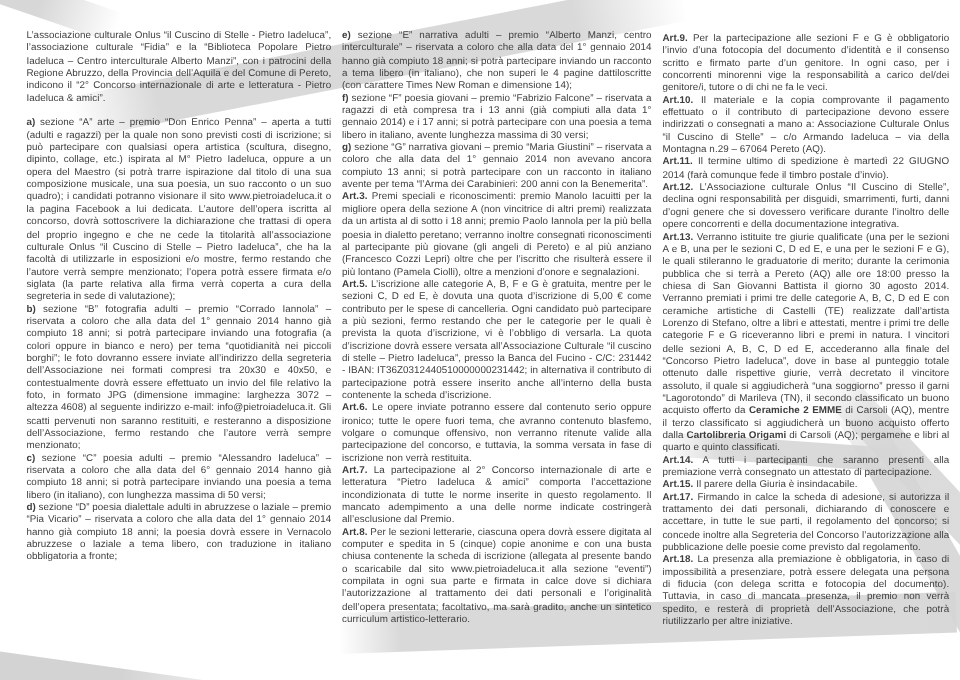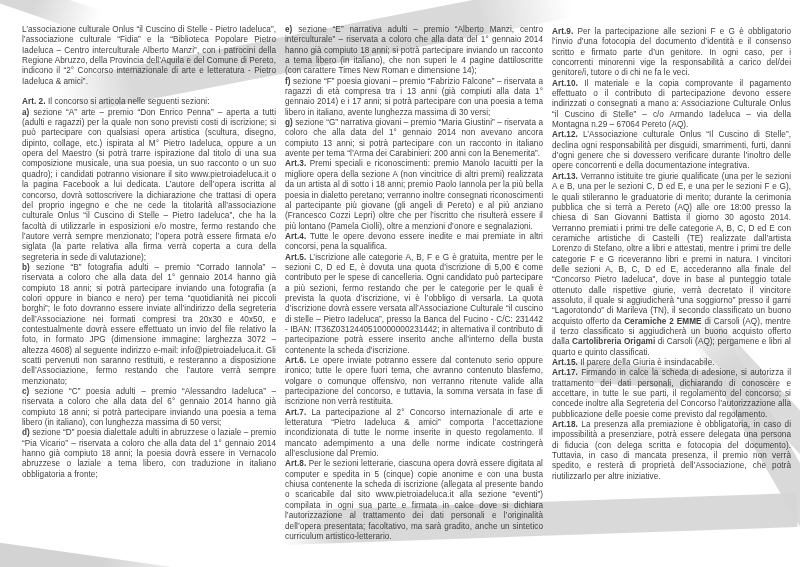--- a/index.html
+++ b/index.html
@@ -64,42 +64,42 @@
     <div class="wm wm3"></div>
     <div class="wm wm4"></div>
     <div class="wm wm5"></div>
     <div class="wm wm6"></div>
     <div class="wm wm7"></div>
   </div>
 
   <div class="columns">
     <div class="col col-1">
         <p class="gap"><span>L’associazione culturale Onlus “il Cuscino di Stelle - Pietro Iadeluca”, l’associazione culturale  “Fidia” e la “Biblioteca Popolare Pietro Iadeluca – Centro interculturale Alberto Manzi”, con i patrocini della Regione Abruzzo, della Provincia dell’Aquila e del Comune di Pereto, indicono il “2° Concorso internazionale di arte e letteratura - Pietro Iadeluca &amp; amici”.</span></p>
-        <p><b>Art. 2.</b><span> Il concorso si articola nelle seguenti sezioni:</span></p>
         <p><b>a)</b><span> sezione “A” arte – premio “Don Enrico Penna” – aperta a tutti (adulti e ragazzi) per la quale non sono previsti costi di iscrizione; si può partecipare con qualsiasi opera artistica (scultura, disegno, dipinto, collage, etc.) ispirata al M° Pietro Iadeluca, oppure a un opera del Maestro (si potrà trarre ispirazione dal titolo di una sua composizione musicale, una sua poesia, un suo racconto o un suo quadro); i candidati potranno visionare il sito www.pietroiadeluca.it o la pagina Facebook a lui dedicata. L’autore dell’opera iscritta al concorso, dovrà sottoscrivere la dichiarazione che trattasi di opera del proprio ingegno e che ne cede la titolarità all’associazione culturale Onlus “il Cuscino di Stelle – Pietro Iadeluca”, che ha la facoltà di utilizzarle in esposizioni e/o mostre, fermo restando che l’autore verrà sempre menzionato; l’opera potrà essere firmata e/o siglata (la parte relativa alla firma verrà coperta a cura della segreteria in sede di valutazione);</span></p>
         <p><b>b)</b><span> sezione “B” fotografia adulti – premio “Corrado Iannola” – riservata a coloro che alla data del 1° gennaio 2014 hanno già compiuto 18 anni; si potrà partecipare inviando una fotografia (a colori oppure in bianco e nero) per tema “quotidianità nei piccoli borghi”; le foto dovranno essere inviate all’indirizzo della segreteria dell’Associazione nei formati compresi tra 20x30 e 40x50, e contestualmente dovrà essere effettuato un invio del file relativo la foto, in formato JPG (dimensione immagine: larghezza 3072 – altezza 4608) al seguente indirizzo e-mail: info@pietroiadeluca.it. Gli scatti pervenuti non saranno restituiti, e resteranno a disposizione dell’Associazione, fermo restando che l’autore verrà sempre menzionato;</span></p>
         <p><b>c)</b><span> sezione “C” poesia adulti – premio “Alessandro Iadeluca” – riservata a coloro che alla data del 6° gennaio 2014 hanno già compiuto 18 anni;  si potrà partecipare inviando una poesia a tema libero (in italiano),  con lunghezza massima di 50 versi;</span></p>
         <p><b>d)</b><span> sezione “D” poesia dialettale adulti in abruzzese o laziale – premio “Pia Vicario” – riservata a coloro che alla data del 1° gennaio 2014 hanno già compiuto 18 anni; la poesia dovrà essere in Vernacolo abruzzese o laziale a tema libero, con traduzione in italiano obbligatoria a fronte;</span></p>
       </div>
     <div class="col col-2">
         <p><b>e)</b><span> sezione “E” narrativa adulti – premio “Alberto Manzi, centro interculturale” – riservata a coloro che alla data del 1° gennaio 2014 hanno già compiuto 18 anni; si potrà partecipare inviando un racconto a tema libero (in italiano), che non superi le 4 pagine dattiloscritte (con carattere Times New Roman e dimensione 14);</span></p>
         <p><b>f)</b><span> sezione “F” poesia giovani – premio “Fabrizio Falcone” – riservata a ragazzi di età compresa tra i 13 anni (già compiuti alla data 1° gennaio 2014) e i 17 anni; si potrà partecipare con una poesia a tema libero in italiano, avente lunghezza massima di 30 versi;</span></p>
         <p><b>g)</b><span> sezione “G” narrativa giovani – premio “Maria Giustini” – riservata a coloro che alla data del 1° gennaio 2014 non avevano ancora compiuto 13 anni; si potrà partecipare con un racconto in italiano avente per tema “l’Arma dei Carabinieri: 200 anni con la Benemerita”.</span></p>
         <p><b>Art.3.</b><span> Premi speciali e riconoscimenti: premio Manolo Iacuitti per la migliore opera della sezione A (non vincitrice di altri premi) realizzata da un artista al di sotto i 18 anni; premio Paolo Iannola per la più bella poesia in dialetto peretano; verranno inoltre consegnati riconoscimenti al partecipante più giovane (gli angeli di Pereto) e al più anziano (Francesco Cozzi Lepri) oltre che per l’iscritto che risulterà essere il più lontano (Pamela Ciolli), oltre a menzioni d’onore e segnalazioni.</span></p>
-        <p><b>Art.4.</b><span> Tutte le opere devono essere inedite e mai premiate in altri concorsi, pena la squalifica.</span></p>
         <p><b>Art.5.</b><span> L’iscrizione alle categorie A, B, F e G è gratuita, mentre per le sezioni C, D ed E, è dovuta una quota d’iscrizione di 5,00 € come contributo per le spese di cancelleria. Ogni candidato può partecipare a più sezioni, fermo restando che per le categorie per le quali è prevista la quota d’iscrizione, vi è l’obbligo di versarla. La quota d’iscrizione dovrà essere versata all’Associazione Culturale “il cuscino di stelle – Pietro Iadeluca”, presso la Banca del Fucino - C/C: 231442 - IBAN: IT36Z0312440510000000231442; in alternativa il contributo di partecipazione potrà essere inserito anche all’interno della busta contenente la scheda d’iscrizione.</span></p>
         <p><b>Art.6.</b><span> Le opere inviate potranno essere dal contenuto serio oppure ironico; tutte le opere fuori tema, che avranno contenuto blasfemo, volgare o comunque offensivo, non verranno ritenute valide alla partecipazione del concorso, e tuttavia, la somma versata in fase di iscrizione non verrà restituita.</span></p>
         <p><b>Art.7.</b><span> La partecipazione al 2° Concorso internazionale di arte e letteratura “Pietro Iadeluca &amp; amici” comporta l’accettazione incondizionata di tutte le norme inserite in questo regolamento. Il mancato adempimento a una delle norme indicate costringerà all’esclusione dal Premio.</span></p>
         <p><b>Art.8.</b><span> Per le sezioni letterarie, ciascuna opera dovrà essere digitata al computer e spedita in 5 (cinque) copie anonime e con una busta chiusa contenente la scheda di iscrizione (allegata al presente bando o scaricabile dal sito www.pietroiadeluca.it alla sezione “eventi”) compilata in ogni sua parte e firmata in calce dove si dichiara l’autorizzazione al trattamento dei dati personali e l’originalità dell’opera presentata; facoltativo, ma sarà gradito, anche un sintetico curriculum artistico-letterario.</span></p>
       </div>
     <div class="col col-3">
 
     <p><b>Art.9.</b><span> Per la partecipazione alle sezioni F e G è obbligatorio l’invio d’una fotocopia del documento d’identità e il consenso scritto e firmato parte d’un genitore. In ogni caso, per i concorrenti minorenni vige la responsabilità a carico del/dei genitore/i, tutore o di chi ne fa le veci.</span></p>
         <p><b>Art.10.</b><span> Il materiale e la copia comprovante il pagamento effettuato o il contributo di partecipazione devono essere indirizzati o consegnati a mano a: Associazione Culturale Onlus “il Cuscino di Stelle” – c/o Armando Iadeluca – via della Montagna n.29 – 67064 Pereto (AQ).</span></p>
+        <p><b>Art.11.</b><span> Il termine ultimo di spedizione è martedì 22 GIUGNO 2014 (farà comunque fede il timbro postale d’invio).</span></p>
         <p><b>Art.12.</b><span> L’Associazione culturale Onlus “Il Cuscino di Stelle”, declina ogni responsabilità per disguidi, smarrimenti, furti, danni d’ogni genere che si dovessero verificare durante l’inoltro delle opere concorrenti e della documentazione integrativa.</span></p>
         <p><b>Art.13.</b><span> Verranno istituite tre giurie qualificate (una per le sezioni A e B, una per le sezioni C, D ed E, e una per le sezioni F e G), le quali stileranno le graduatorie di merito; durante la cerimonia pubblica che si terrà a Pereto (AQ) alle ore 18:00 presso la chiesa di San Giovanni Battista il giorno 30 agosto 2014. Verranno premiati i primi tre delle categorie A, B, C, D ed E con ceramiche artistiche di Castelli (TE) realizzate dall’artista Lorenzo di Stefano, oltre a libri e attestati, mentre i primi tre delle categorie F e G riceveranno libri e premi in natura. I vincitori delle sezioni A, B, C, D ed E, accederanno alla finale del “Concorso Pietro Iadeluca”, dove in base al punteggio totale ottenuto dalle rispettive giurie, verrà decretato il vincitore assoluto, il quale si aggiudicherà “una soggiorno” presso il garni “Lagorotondo” di Marileva (TN), il secondo classificato un buono acquisto offerto da </span><b>Ceramiche 2 EMME</b><span> di Carsoli (AQ), mentre il terzo classificato si aggiudicherà un buono acquisto offerto dalla </span><b>Cartolibreria Origami</b><span> di Carsoli (AQ); pergamene e libri al quarto e quinto classificati.</span></p>
+        <p><b>Art.14.</b><span> A tutti i partecipanti che saranno presenti alla premiazione verrà consegnato un attestato di partecipazione.</span></p>
         <p><b>Art.15.</b><span> Il parere della Giuria è insindacabile.</span></p>
         <p><b>Art.17.</b><span> Firmando in calce la scheda di adesione, si autorizza il trattamento dei dati personali, dichiarando di conoscere e accettare, in tutte le sue parti, il regolamento del concorso; si concede inoltre alla Segreteria del Concorso l’autorizzazione alla pubblicazione delle poesie come previsto dal regolamento.</span></p>
         <p><b>Art.18.</b><span> La presenza alla premiazione è obbligatoria, in caso di impossibilità a presenziare, potrà essere delegata una persona di fiducia (con delega scritta e fotocopia del documento). Tuttavia, in caso di mancata presenza, il premio non verrà spedito, e resterà di proprietà dell’Associazione, che potrà riutilizzarlo per altre iniziative.</span></p>
       </div>
   </div>
 
 </div>
 
 </body></html>

